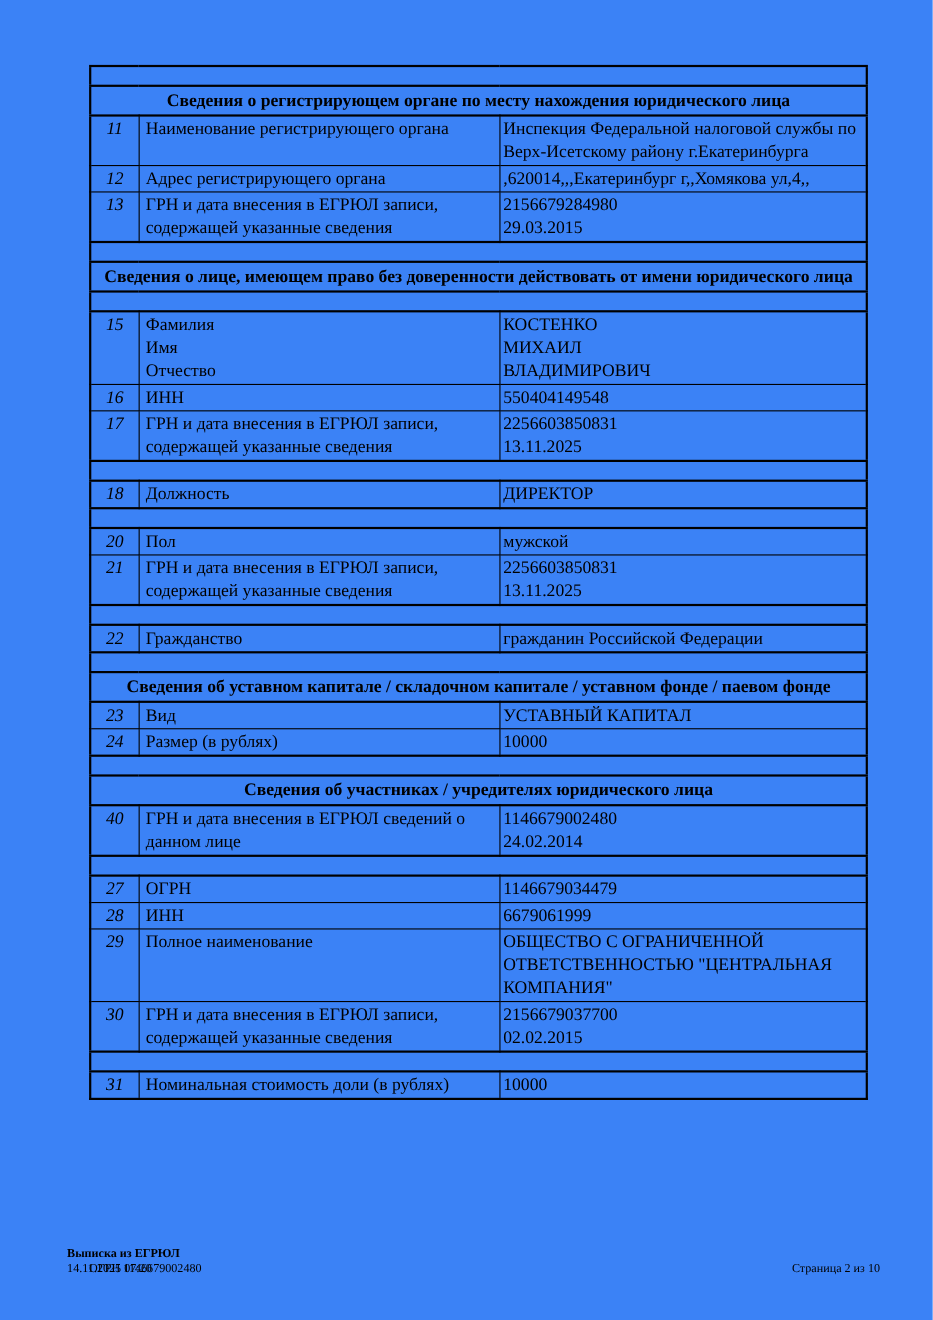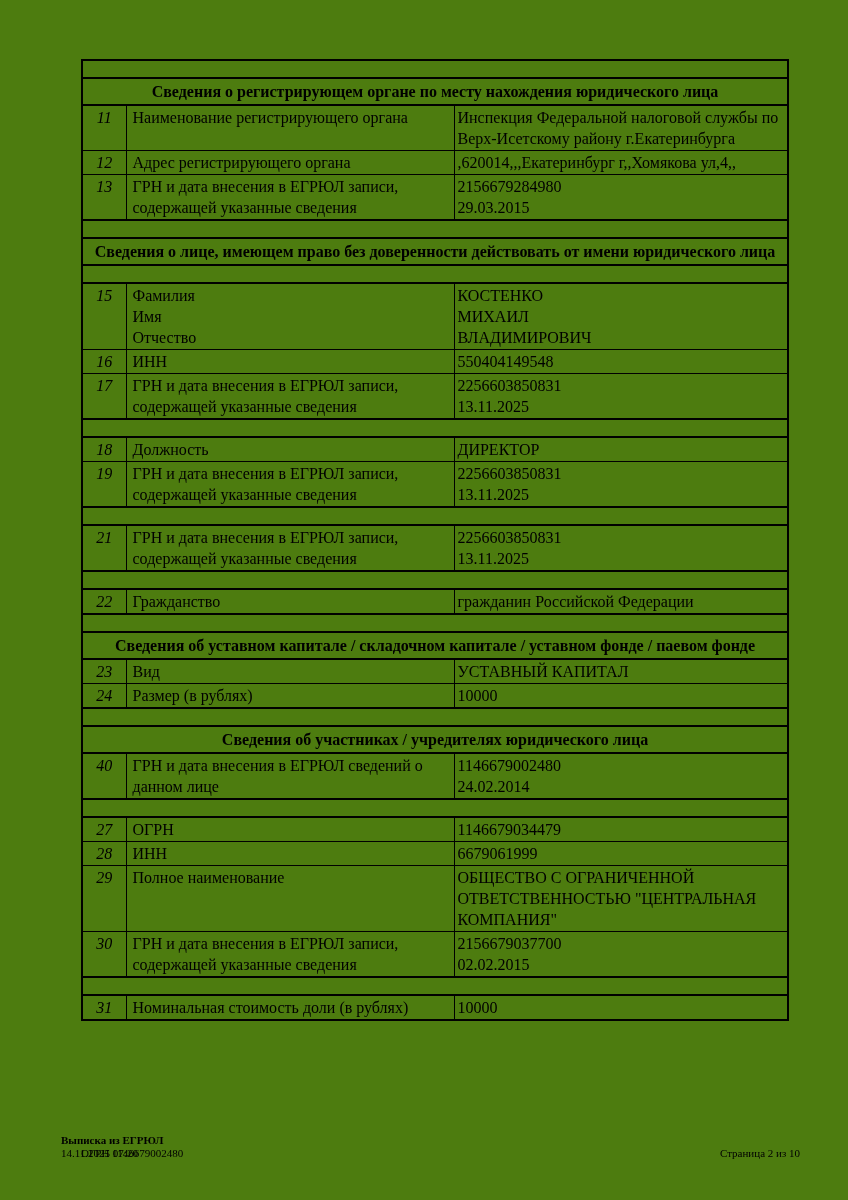--- a/index.html
+++ b/index.html
@@ -1,21 +1,21 @@
 <!DOCTYPE html>
 <html><head>
 <meta charset="utf-8">
 <style>
   * { margin: 0; padding: 0; box-sizing: border-box; }
   html, body { background: #ffffff; }
   .page {
     position: relative;
     width: 848px;
     height: 1200px;
-    background: #4d7c0f;
+    background: #3b82f6;
     font-family: "Liberation Serif", "DejaVu Serif", serif;
     color: #000000;
     overflow: hidden;
   }
   table.egrul {
     position: absolute;
     left: 81px;
     top: 59px;
     width: 708px;
     border-collapse: collapse;
@@ -145,28 +145,27 @@
 13.11.2025</td>
         </tr>
         <tr class="spacer-row">
           <td colspan="3"></td>
         </tr>
         <tr class="data-row">
           <td class="num-cell">18</td>
           <td class="label-cell">Должность</td>
           <td class="value-cell">ДИРЕКТОР</td>
         </tr>
-        <tr class="data-row">
-          <td class="num-cell">19</td>
-          <td class="label-cell">ГРН и дата внесения в ЕГРЮЛ записи, содержащей указанные сведения</td>
-          <td class="value-cell">2256603850831
-13.11.2025</td>
-        </tr>
-        <tr class="spacer-row">
-          <td colspan="3"></td>
+        <tr class="spacer-row">
+          <td colspan="3"></td>
+        </tr>
+        <tr class="data-row">
+          <td class="num-cell">20</td>
+          <td class="label-cell">Пол</td>
+          <td class="value-cell">мужской</td>
         </tr>
         <tr class="data-row">
           <td class="num-cell">21</td>
           <td class="label-cell">ГРН и дата внесения в ЕГРЮЛ записи, содержащей указанные сведения</td>
           <td class="value-cell">2256603850831
 13.11.2025</td>
         </tr>
         <tr class="spacer-row">
           <td colspan="3"></td>
         </tr>

